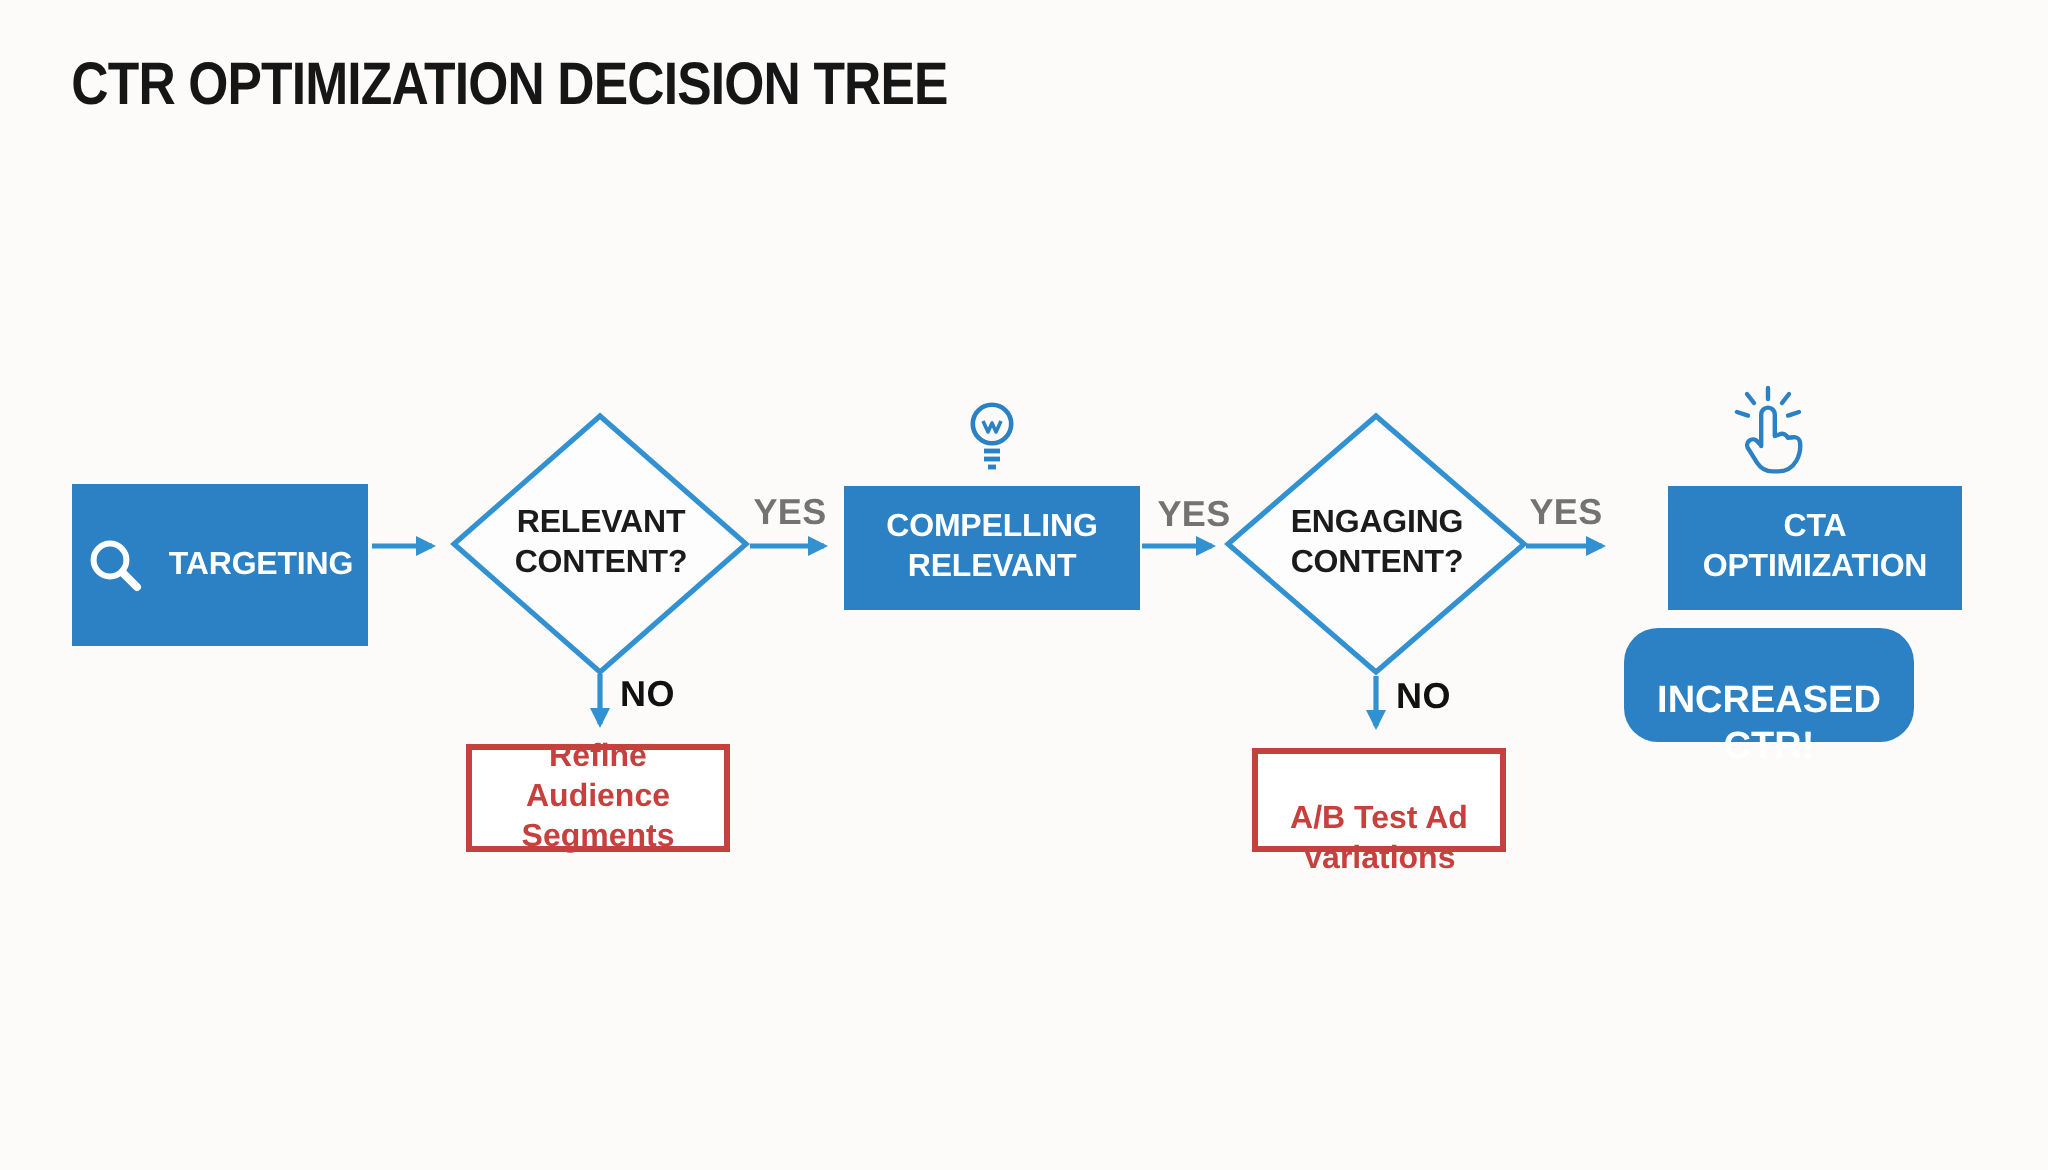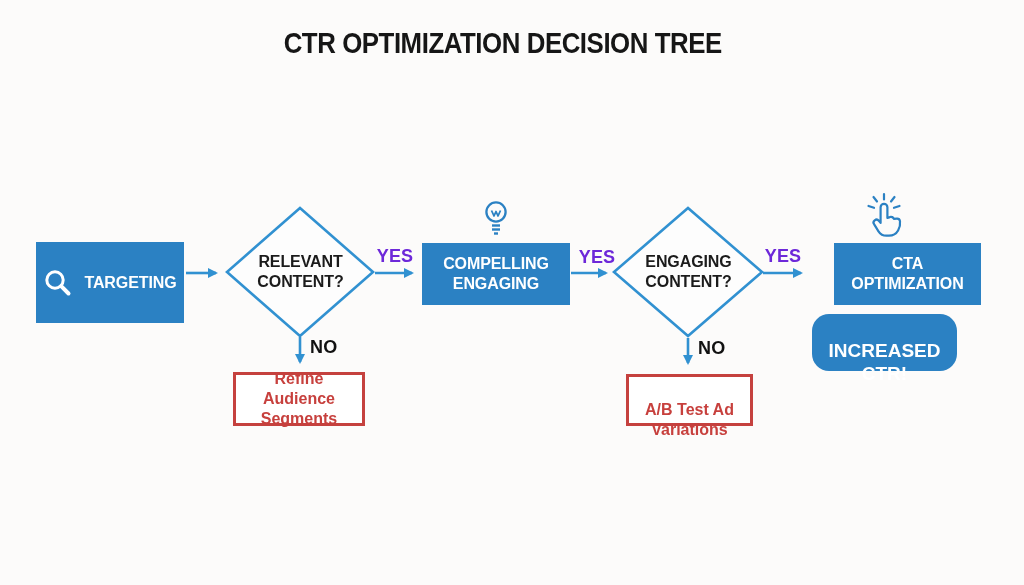--- a/index.html
+++ b/index.html
@@ -3,21 +3,21 @@
 <meta charset="utf-8">
 <style>
   html,body{margin:0;padding:0;}
   body{
     width:1024px;height:585px;position:relative;overflow:hidden;
     background:#fcfbfa;
     font-family:"Liberation Sans","DejaVu Sans",sans-serif;
   }
   .abs{position:absolute;}
   #title{
-    left:0;top:26px;width:1005px;text-align:center;
+    left:0;top:26px;width:1005px;text-align:left;
     color:#161616;font-size:30px;font-weight:bold;letter-spacing:-0.5px;
   }
   #title .squeeze{display:inline-block;transform:scaleX(0.86);transform-origin:center;}
   svg#flow-canvas{left:0;top:0;z-index:1;}
   .layer{z-index:2;}
   .node{
     background:#2b81c3;color:#ffffff;
     display:flex;align-items:center;justify-content:center;
     font-weight:bold;font-size:16px;text-align:center;line-height:1.22;
     letter-spacing:-0.1px;
@@ -33,21 +33,21 @@
     display:flex;align-items:center;justify-content:center;
     font-weight:bold;font-size:19px;text-align:center;line-height:1.2;
   }
   .alert{
     background:#ffffff;border:3px solid #c5413e;color:#c7403d;
     display:flex;align-items:center;justify-content:center;
     font-weight:bold;font-size:16px;text-align:center;line-height:1.25;
     box-sizing:border-box;
   }
   .edge-label{font-weight:bold;font-size:18px;letter-spacing:0.2px;}
-  .yes{color:#6d28d9;}
+  .yes{color:#737373;}
   .no{color:#111111;}
   .icon-above{display:flex;align-items:center;justify-content:center;}
 </style>
 </head>
 <body>
 
 <svg id="flow-canvas" class="abs" width="1024" height="585" viewBox="0 0 1024 585">
   <defs>
     <marker id="ah" markerUnits="userSpaceOnUse" markerWidth="12" markerHeight="12" refX="9" refY="6" orient="auto">
       <path d="M1,1 L11,6 L1,11 Z" fill="#3191d1"></path>
@@ -89,21 +89,21 @@
   <svg width="28" height="38" viewBox="0 0 28 38">
     <circle cx="14" cy="12" r="9.6" fill="none" stroke="#2b81c3" stroke-width="2.3"></circle>
     <path d="M9.5 10.5 L12 16 L14 11.5 L16 16 L18.5 10.5" fill="none" stroke="#2b81c3" stroke-width="1.8" stroke-linejoin="round"></path>
     <line x1="10" y1="25.5" x2="18" y2="25.5" stroke="#2b81c3" stroke-width="2.4"></line>
     <line x1="10" y1="29.5" x2="18" y2="29.5" stroke="#2b81c3" stroke-width="2.4"></line>
     <line x1="12" y1="33.5" x2="16" y2="33.5" stroke="#2b81c3" stroke-width="2.4"></line>
   </svg>
 </div>
 
 <div class="abs layer node" style="left:422px;top:243px;width:148px;height:62px;">
-  <span class="txt" style="max-width:118px;">COMPELLING ENGAGING</span>
+  <span class="txt" style="max-width:118px;">COMPELLING RELEVANT</span>
 </div>
 
 <div class="abs layer edge-label yes" style="left:576px;top:247px;width:42px;text-align:center;">YES</div>
 
 <div class="abs layer diamond-label" style="left:615px;top:208px;width:147px;height:128px;">
   <span class="txt" style="max-width:104px;">ENGAGING CONTENT?</span>
 </div>
 
 <div class="abs layer edge-label yes" style="left:762px;top:246px;width:42px;text-align:center;">YES</div>
 

